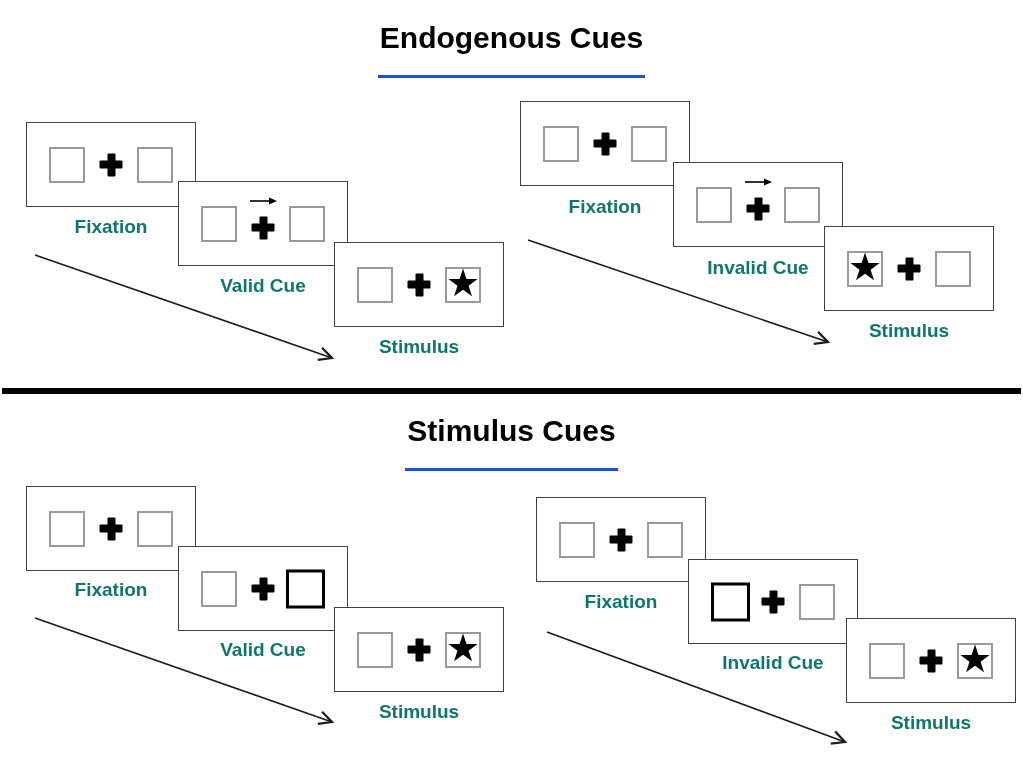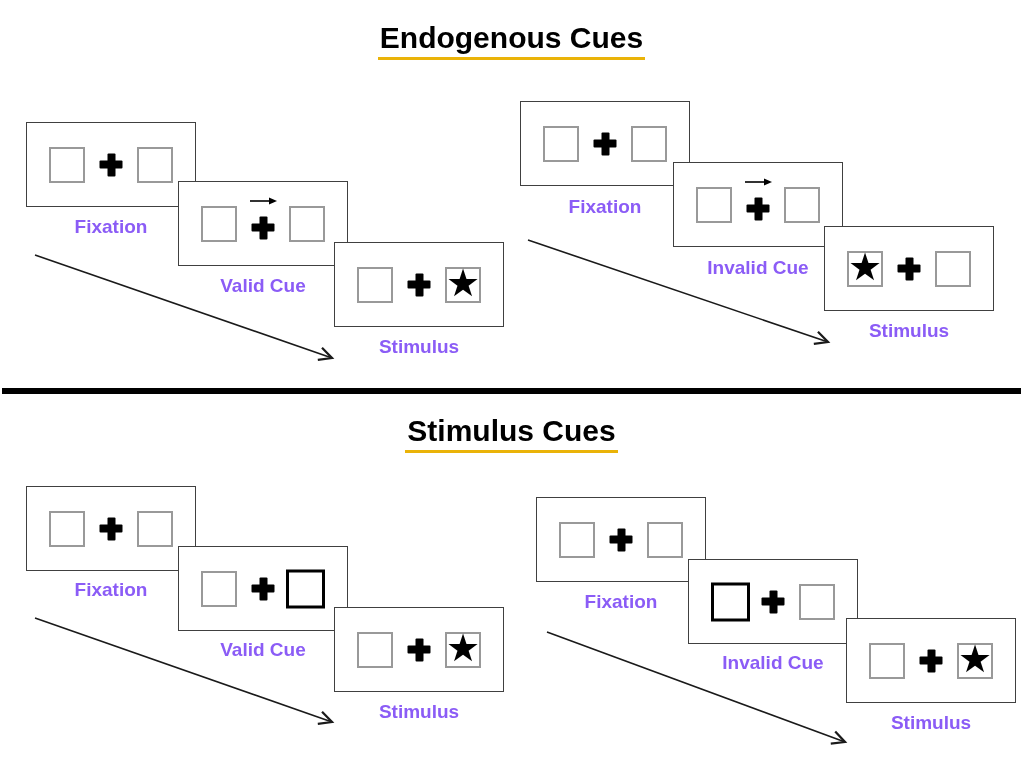--- a/index.html
+++ b/index.html
@@ -7,30 +7,30 @@
     position:relative;
     width:1023px;height:767px;
     background:#fff;
     font-family:"Liberation Sans",sans-serif;
     overflow:hidden;
   }
   .sec-title{
     position:absolute;left:0;width:1023px;text-align:center;
     font-size:30px;font-weight:bold;color:#000;line-height:1.2;
   }
-  .sec-title .u{border-bottom:3px solid #eab308;padding:0 2px 1px 2px;display:inline-block;}
+  .sec-title .u{border-bottom:3px solid #1d4ed8;padding:0 2px 19px 2px;display:inline-block;}
   .divider{position:absolute;left:2px;top:388px;width:1019px;height:6px;background:#000;}
   .panel{
     position:absolute;width:170px;height:85px;background:#fff;
     border:1.5px solid #404040;box-sizing:border-box;
   }
   .z1{z-index:1}.z2{z-index:2}.z3{z-index:3}
   .lbl{
     position:absolute;width:170px;text-align:center;
-    font-weight:bold;font-size:19px;color:#8b5cf6;z-index:0;white-space:nowrap;
+    font-weight:bold;font-size:19px;color:#0f766e;z-index:0;white-space:nowrap;
   }
   .sq{
     position:absolute;top:50%;transform:translateY(-50%);
     width:36px;height:36px;background:#fff;
     border:2px solid #999;box-sizing:border-box;
   }
   .sq.left{left:22px}
   .sq.right{right:22px}
   .sq.bold{width:39px;height:39px;border:3.5px solid #000;}
   .star{

